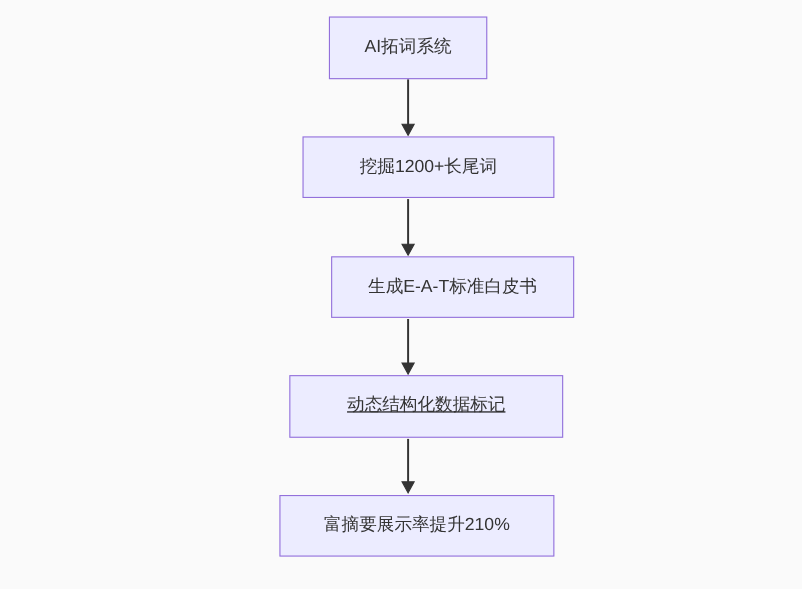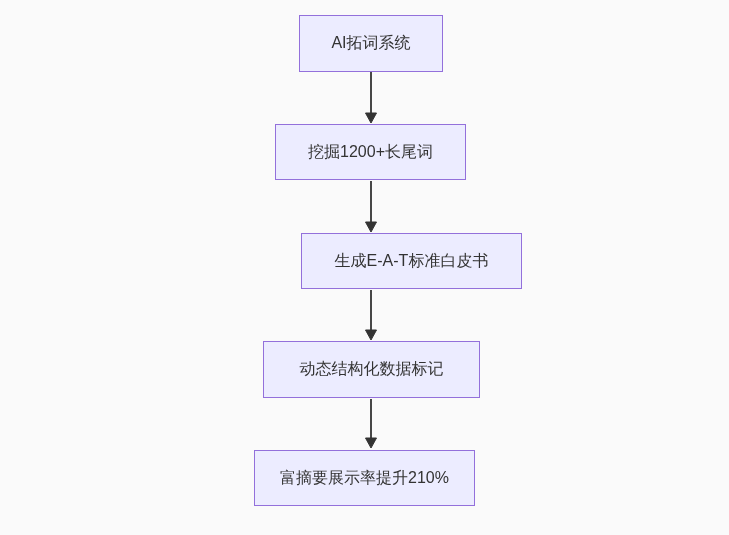--- a/index.html
+++ b/index.html
@@ -47,24 +47,24 @@
     text-align: right;
   }
   .node-label {
     color: var(--text);
     font-size: 16px;
     line-height: 1.3;
     white-space: nowrap;
   }
   
   .n0 { left: 299px; top: 15px;  width: 144px; height: 57px; }
-  .n1 { left: 275px; top: 124px; width: 191px; height: 56px; }
+  .n1 { left: 275px; top: 124px; width: 229px; height: 56px; }
   .n2 { left: 261px; top: 233px; width: 221px; height: 56px; margin-left: 40px; }
-  .n3 { left: 263px; top: 341px; width: 217px; height: 57px; }
-  .n4 { left: 254px; top: 450px; width: 221px; height: 56px; }
+  .n3 { left: 263px; top: 341px; width: 249px; height: 57px; text-decoration: underline; }
+  .n4 { left: 254px; top: 450px; width: 250px; height: 56px; }
 </style>
 </head>
 <body>
 
 <div class="canvas">
 
   <svg class="edges" viewBox="0 0 729 535">
     <g>
       <line x1="371" y1="72" x2="371" y2="114"></line>
       <polygon points="365.5,113 376.5,113 371,123"></polygon>

